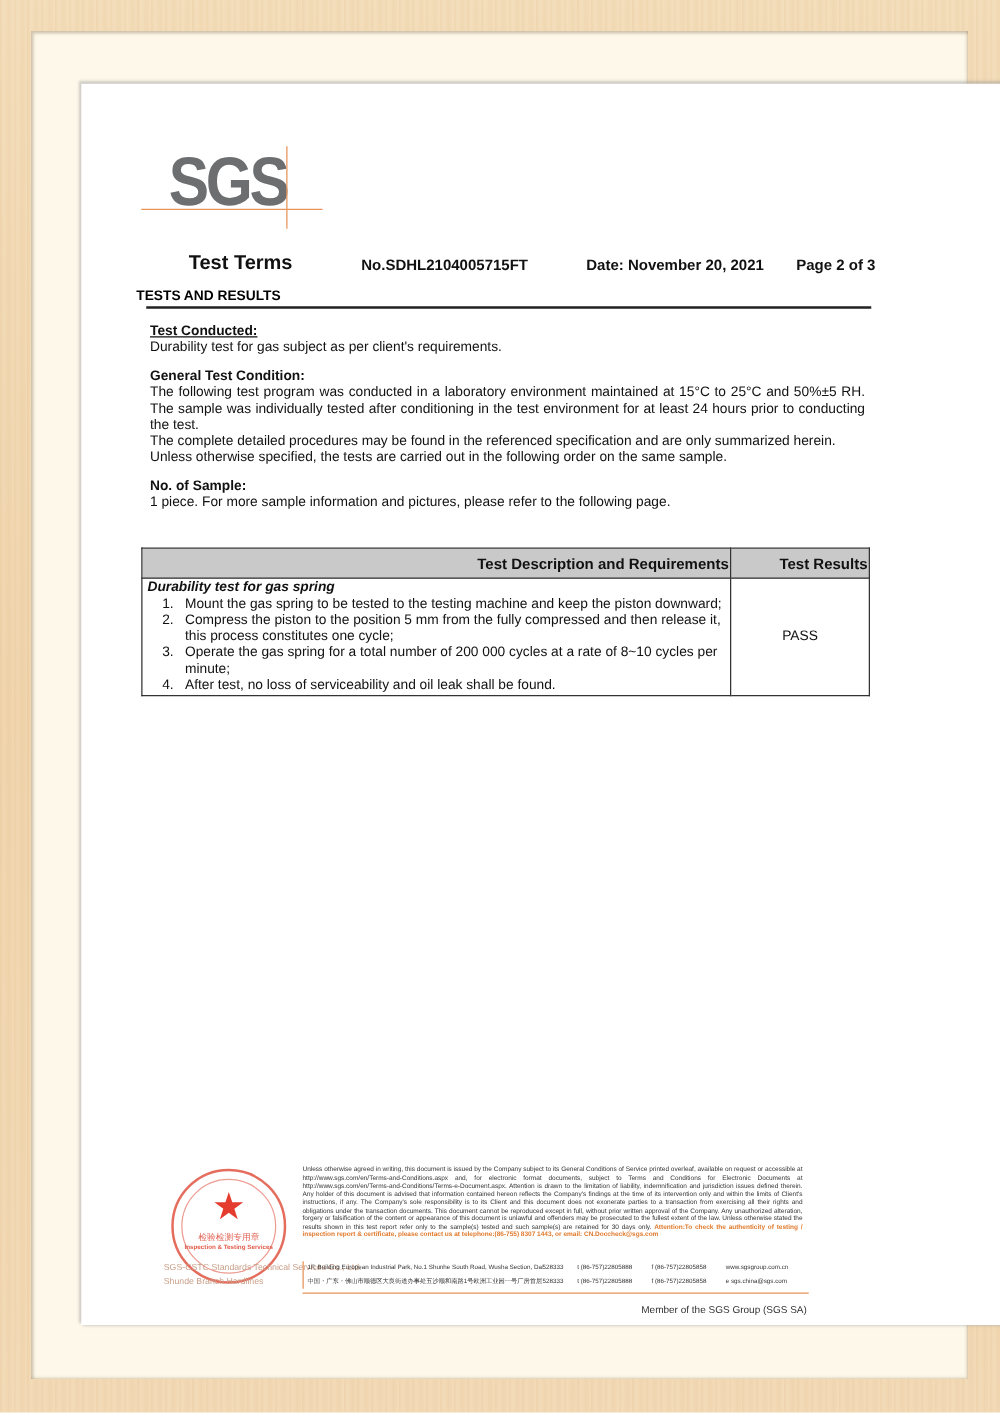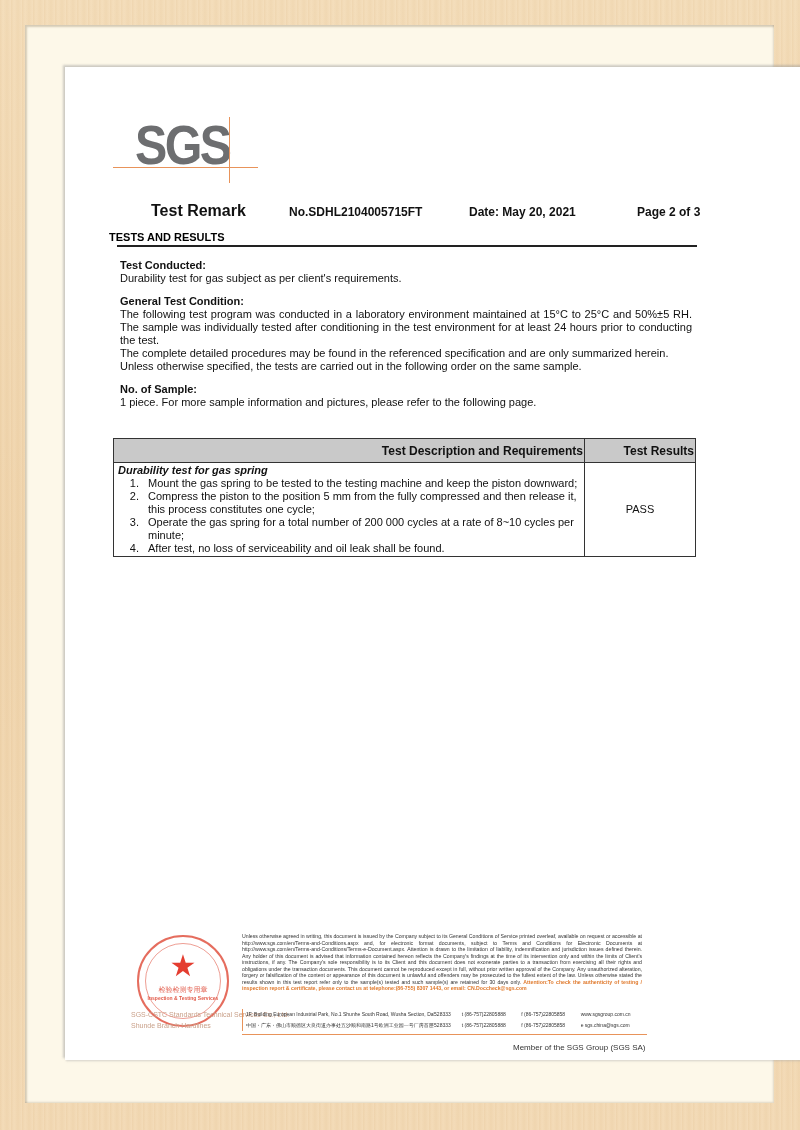--- a/index.html
+++ b/index.html
@@ -35,21 +35,21 @@
   .hdr { position: absolute; top: 135px; left: 0; width: 669px; height: 20px; color: #111; }
   .hdr .title { position: absolute; left: 86px; top: 0; font-size: 16px; font-weight: bold; }
   .hdr .num { position: absolute; left: 224px; top: 3px; font-size: 12px; font-weight: bold; }
   .hdr .date { position: absolute; left: 404px; top: 3px; font-size: 12px; font-weight: bold; }
   .hdr .pg { position: absolute; left: 572px; top: 3px; font-size: 12px; font-weight: bold; }
   .section-title { position: absolute; top: 164px; left: 0; width: 669px; text-align: left; font-size: 11px; font-weight: bold; padding-left: 44px; box-sizing: border-box; }
   .rule { position: absolute; top: 178px; left: 52px; width: 580px; height: 2px; background: #222; }
 
   .body { position: absolute; left: 55px; top: 192px; width: 572px; font-size: 11px; color: #111; line-height: 13px; }
   .body .h { font-weight: bold; }
-  .body .u { }
+  .body .u { text-decoration: underline; }
   .body p { margin: 0; }
   .gap { height: 10px; }
   .just { text-align: justify; }
 
   table.t { position: absolute; left: 48px; top: 371px; width: 583px; border-collapse: collapse; font-size: 11px; color: #111; }
   table.t th { background: #c9c9c9; font-weight: bold; font-size: 12px; height: 21px; border: 1px solid #333; text-align: right; }
   table.t td { border: 1px solid #333; vertical-align: top; padding: 1px 4px; line-height: 13px; }
   table.t td.res { vertical-align: middle; text-align: center; width: 102px; font-size: 11px; }
   .tsub { font-style: italic; font-weight: bold; }
   ol.steps { margin: 0; padding-left: 24px; }
@@ -88,23 +88,23 @@
 
 <div class="page">
 
   <div class="logo">
     <div class="logo-text">SGS</div>
     <div class="logo-hline"></div>
     <div class="logo-vline"></div>
   </div>
 
   <div class="hdr">
-    <span class="title">Test Remark</span>
+    <span class="title">Test Terms</span>
     <span class="num">No.SDHL2104005715FT</span>
-    <span class="date">Date: May 20, 2021</span>
+    <span class="date">Date: November 20, 2021</span>
     <span class="pg">Page 2 of 3</span>
   </div>
   <div class="section-title">TESTS AND RESULTS</div>
   <div class="rule"></div>
 
   <div class="body">
     <p class="h u">Test Conducted:</p>
     <p>Durability test for gas subject as per client's requirements.</p>
     <div class="gap"></div>
     <p class="h">General Test Condition:</p>

